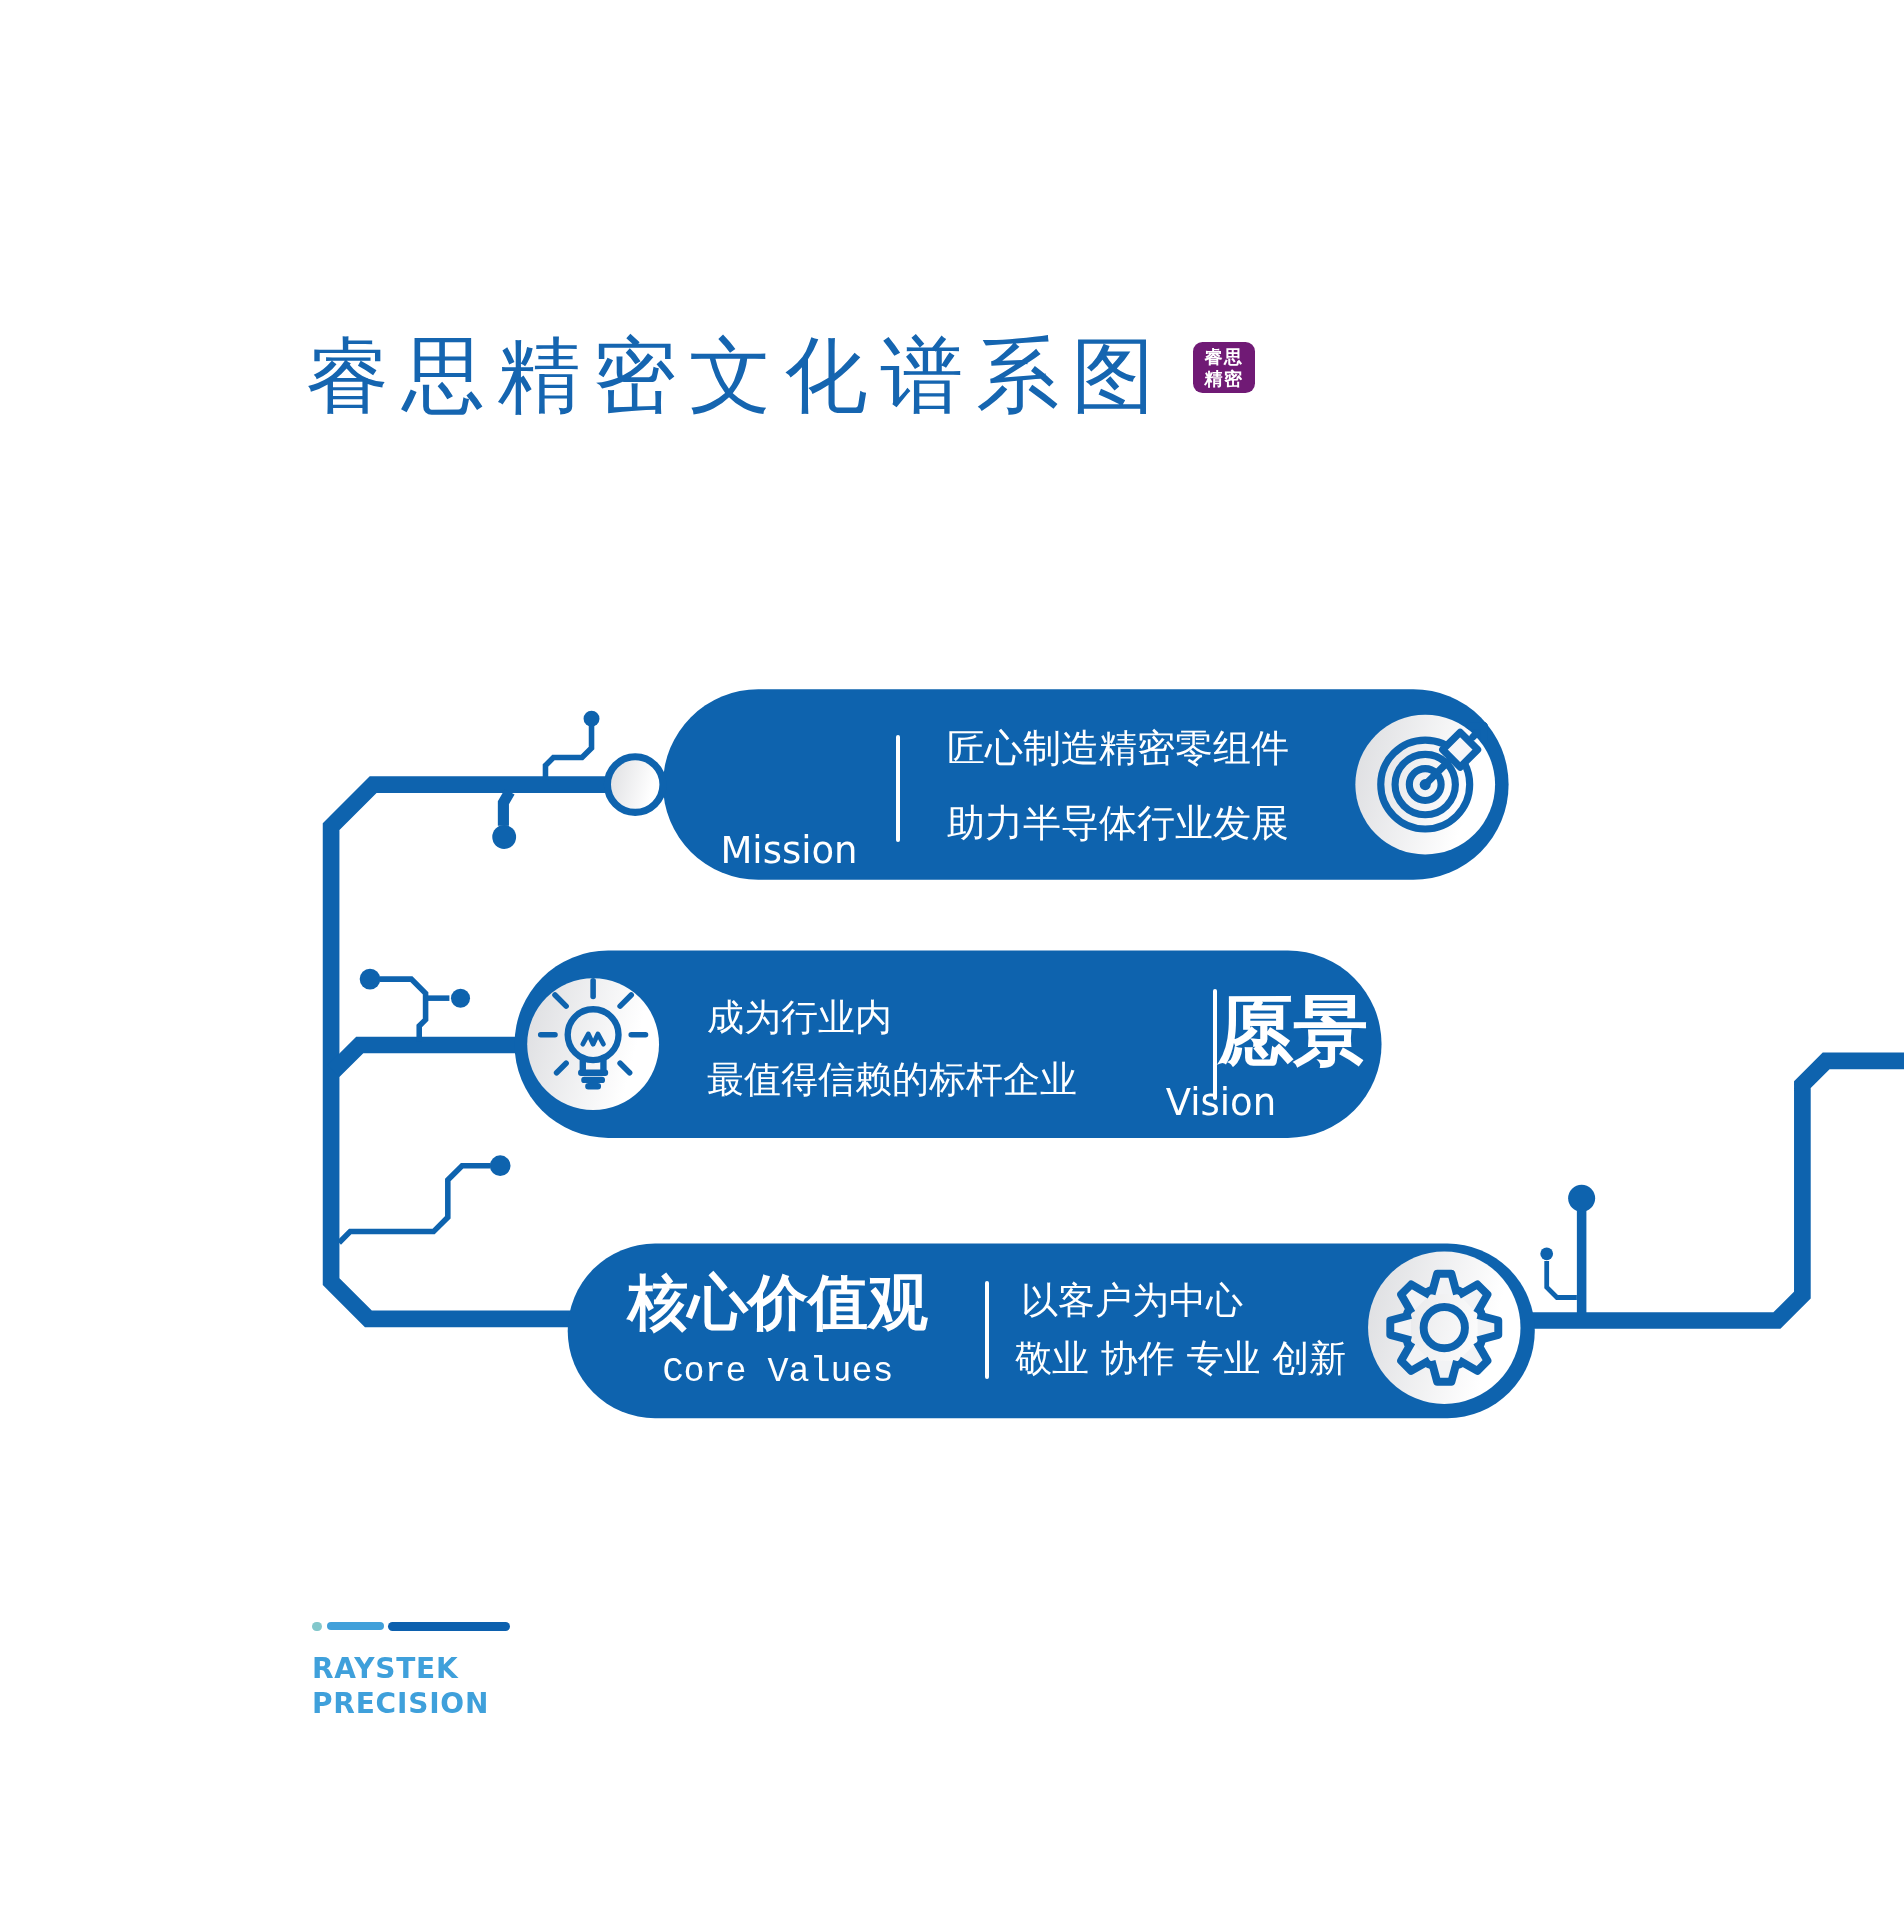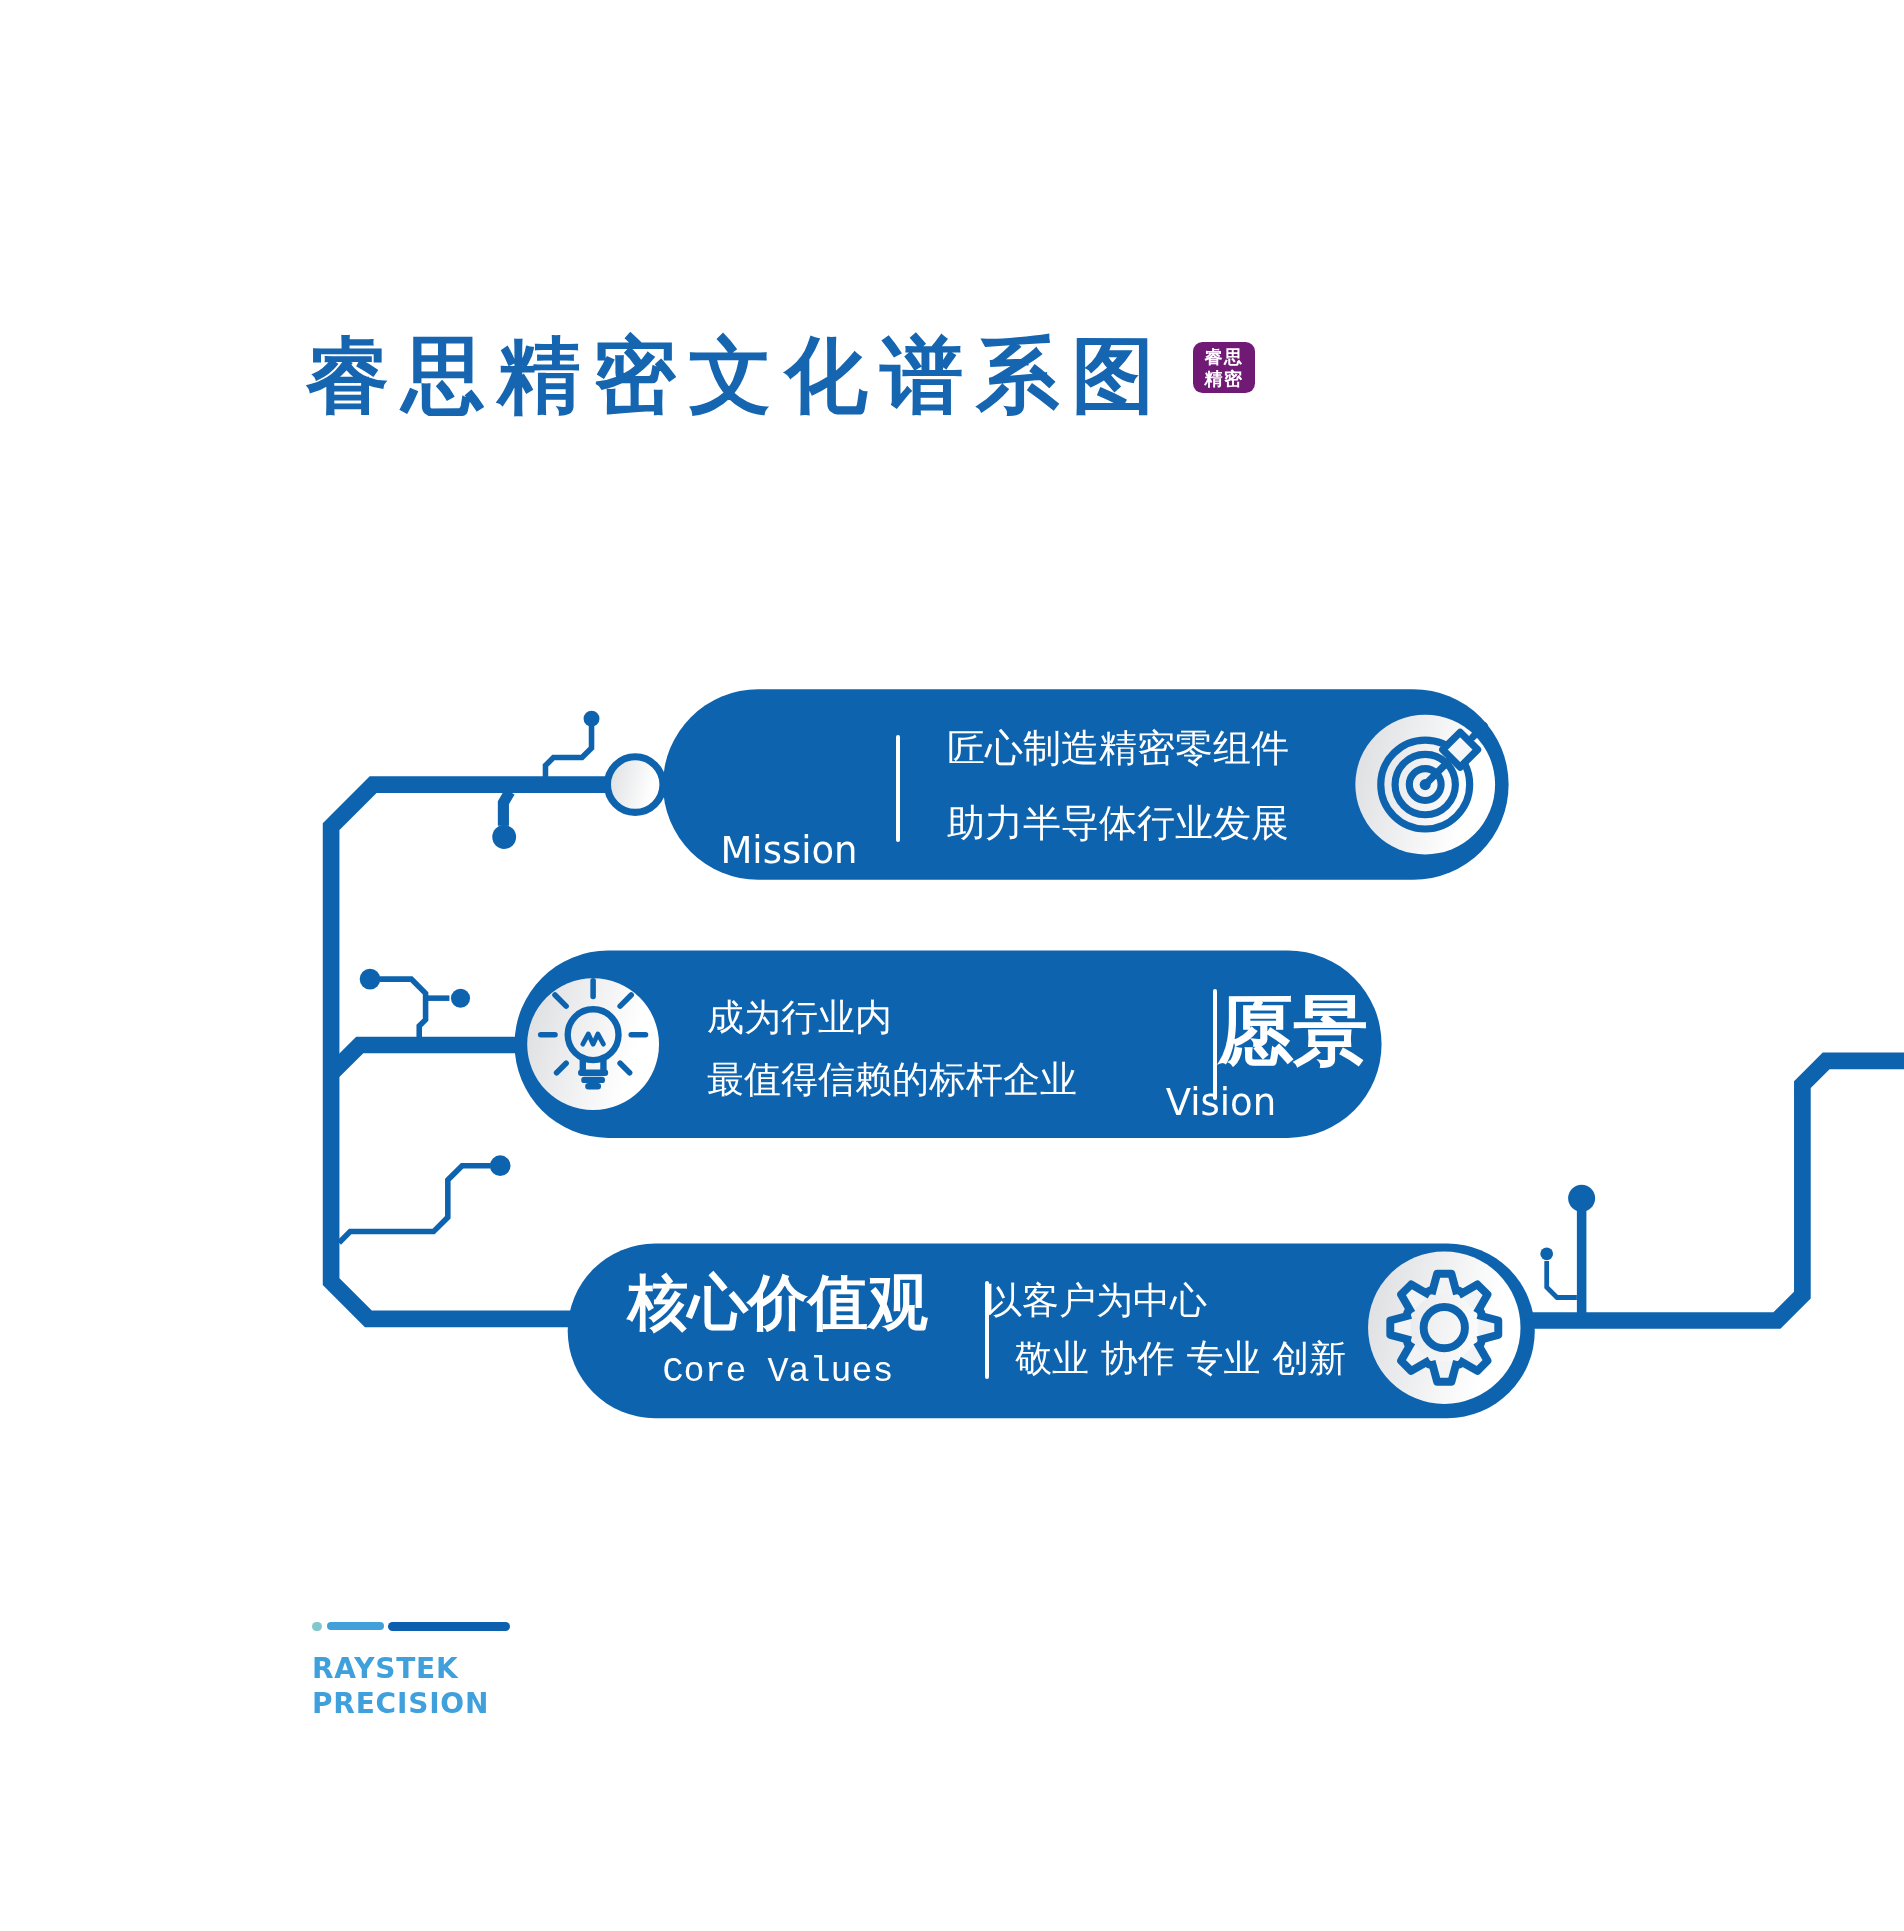--- a/index.html
+++ b/index.html
@@ -5,21 +5,21 @@
   html,body{margin:0;padding:0;background:#ffffff;}
   .canvas{
     position:relative;width:1904px;height:1932px;background:#ffffff;overflow:hidden;
     font-family:"DejaVu Sans","Liberation Sans",sans-serif;
   }
   .layer{position:absolute;left:0;top:0;}
   
   .title{
     position:absolute;left:306px;top:332px;
     font-family:"DejaVu Serif","Liberation Serif",serif;
-    font-weight:700;font-size:83px;line-height:1.05;
+    font-weight:400;font-size:83px;line-height:1.05;
     color:#1565b0;letter-spacing:12.7px;white-space:nowrap;
   }
   .badge{
     position:absolute;left:1193px;top:342px;width:62px;height:51px;
     background:#701a75;border-radius:9.5px;color:#ffffff;
     display:flex;flex-direction:column;align-items:center;justify-content:center;
     font-weight:700;font-size:18px;line-height:1.2;letter-spacing:1.6px;
   }
   
   .zh-big{
@@ -146,21 +146,21 @@
 
   <div class="desc" style="left:707px;top:1018px;">成为行业内</div>
   <div class="desc" style="left:707px;top:1080px;">最值得信赖的标杆企业</div>
   <div class="divider" style="left:1213px;top:989px;height:111px;"></div>
   <div class="zh-big" style="left:1293px;top:1032px;font-size:75px;">愿景</div>
   <div class="en-sub" style="left:1221px;top:1102px;font-size:37px;">Vision</div>
 
   <div class="zh-big" style="left:778px;top:1303px;font-size:60px;">核心价值观</div>
   <div class="en-sub" style="left:778px;top:1372px;font-size:35px;font-family:Liberation Mono, monospace;">Core Values</div>
   <div class="divider" style="left:985px;top:1281px;height:98px;"></div>
-  <div class="desc" style="left:985px;top:1301px;">以客户为中心</div>
+  <div class="desc" style="left:1021px;top:1301px;">以客户为中心</div>
   <div class="desc" style="left:1015px;top:1359px;">敬业 协作 专业 创新</div>
 
   <div class="logo-dot"></div>
   <div class="logo-bar1"></div>
   <div class="logo-bar2"></div>
   <div class="logo-text" style="top:1652px;">RAYSTEK</div>
   <div class="logo-text" style="top:1687px;">PRECISION</div>
 
 </div>
 

